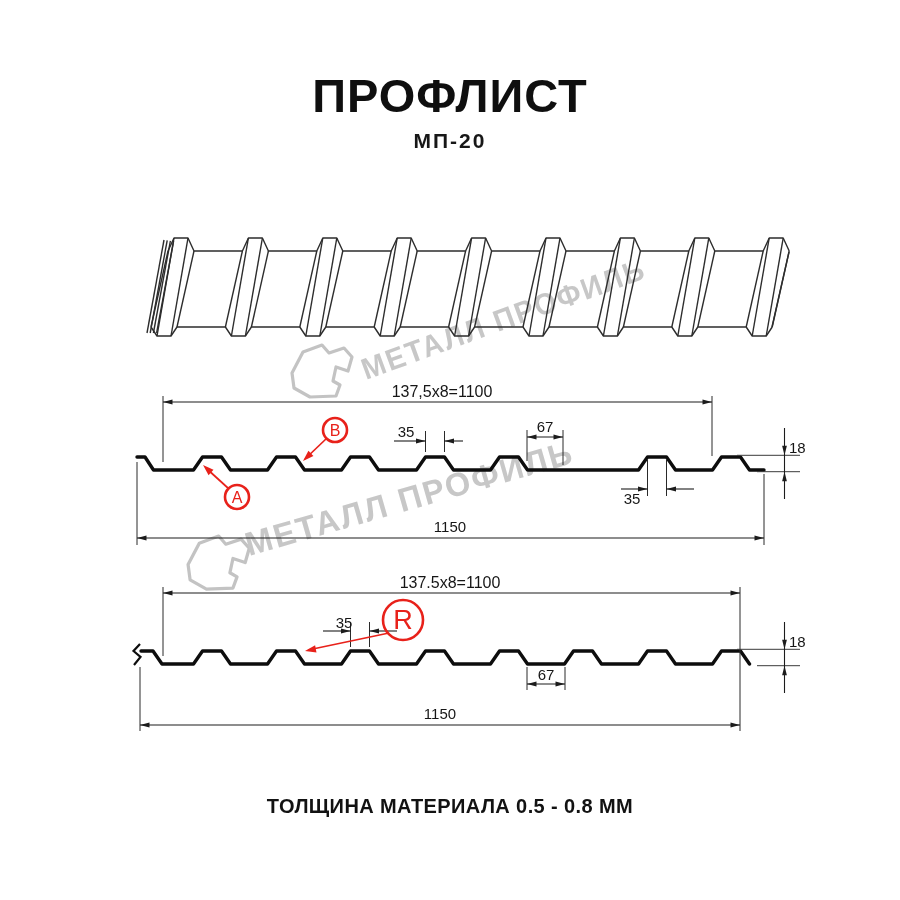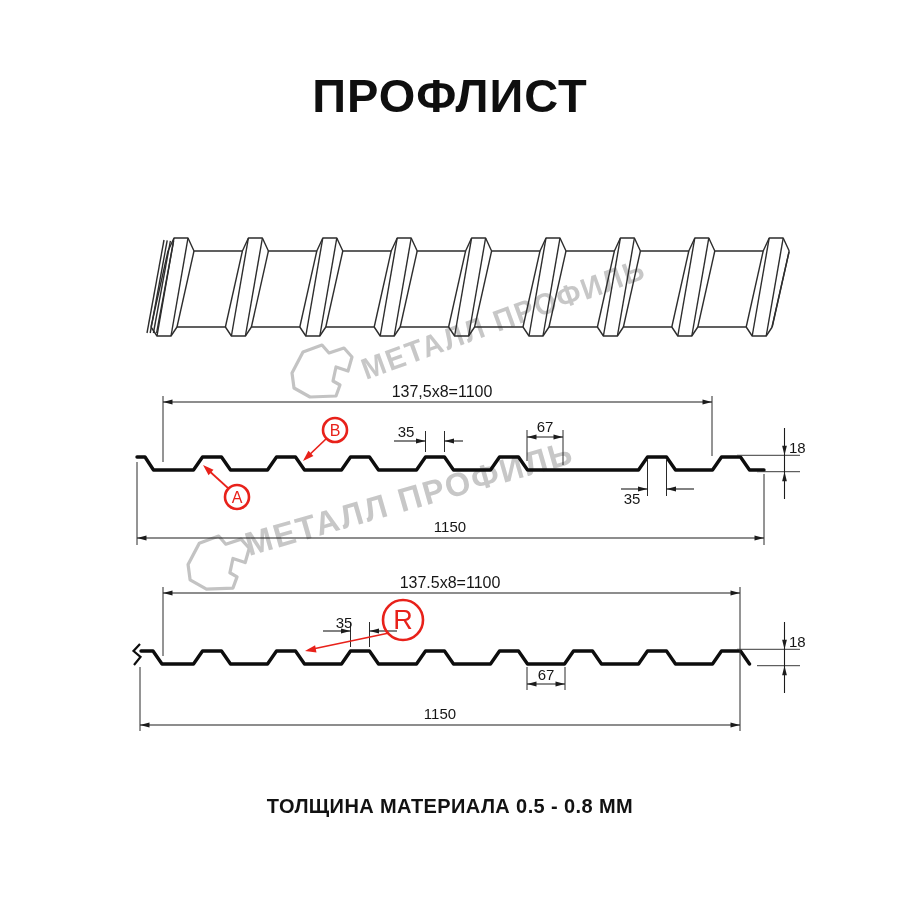--- a/index.html
+++ b/index.html
@@ -24,20 +24,21 @@
   .red-line{stroke:#e8211a;stroke-width:1.7;fill:none;}
   .red-circle{stroke:#e8211a;stroke-width:2.6;fill:none;}
   .red-letter{font-family:"Liberation Sans",sans-serif;fill:#e8211a;}
 </style>
 </head>
 <body>
 
 <div class="stage">
 
   <div class="page-title">ПРОФЛИСТ</div>
+  <div class="page-subtitle">МП-20</div>
 
   <svg width="900" height="900" viewBox="0 0 900 900">
 
     <g>
       <path class="wm-logo" transform="translate(288,343)" d="M 4,30 L 15,9 L 34,2 L 41,10 L 56,5 L 64,14 L 60,28 L 48,24 L 45,38 L 52,42 L 48,53 L 22,54 L 6,45 Z"></path>
       <text class="wm-text" transform="translate(366,380) rotate(-20)" font-size="30" textLength="300" lengthAdjust="spacingAndGlyphs">МЕТАЛЛ ПРОФИЛЬ</text>
     </g>
     <g>
       <path class="wm-logo" transform="translate(184,534) scale(1.02)" d="M 4,30 L 15,9 L 34,2 L 41,10 L 56,5 L 64,14 L 60,28 L 48,24 L 45,38 L 52,42 L 48,53 L 22,54 L 6,45 Z"></path>
       <text class="wm-text" transform="translate(249,556) rotate(-16)" font-size="33" textLength="340" lengthAdjust="spacingAndGlyphs">МЕТАЛЛ ПРОФИЛЬ</text>

